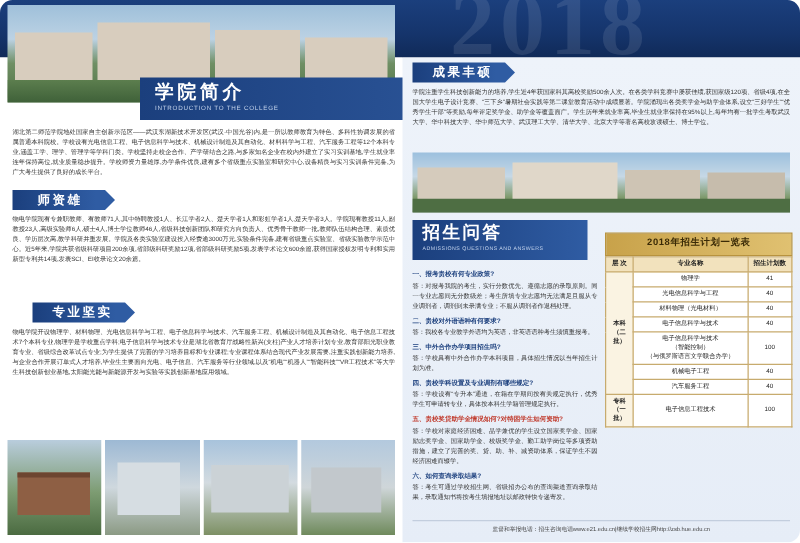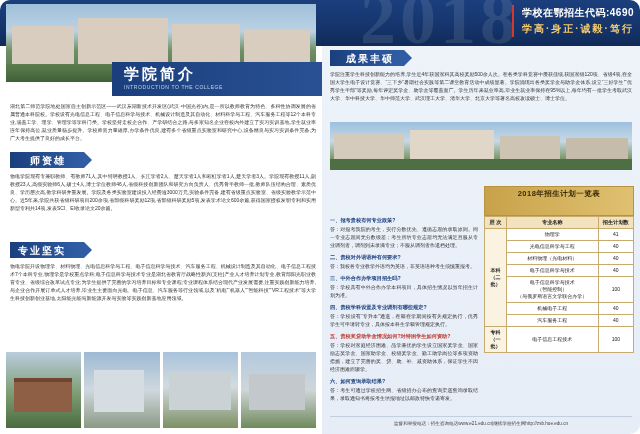--- a/index.html
+++ b/index.html
@@ -131,21 +131,21 @@
     font-family: "Liberation Serif", serif;
     line-height: 15px;
   }
   .sec-head::after {
     content:""; position:absolute; right:-8px; top:0;
     border-left: 8px solid #2f5ca3;
     border-top: 8px solid transparent;
     border-bottom: 8px solid transparent;
   }
   .sh-teachers { left: 10px; top: 152px; width: 74px; padding-left: 20px; }
-  .sh-majors   { left: 10px; top: 242px; width: 74px; }
+  .sh-majors   { left: 26px; top: 242px; width: 74px; text-align: right; }
 
   .teachers-text { left: 10px; top: 172px; width: 306px; }
   .majors-text   { left: 10px; top: 262px; width: 306px; }
 
   .photo-strip {
     position: absolute; left: 6px; top: 352px;
     width: 310px; height: 76px;
     display: flex; gap: 3px;
   }
   .ps-item { flex: 1; height: 76px; overflow: hidden; position: relative; }
@@ -204,21 +204,21 @@
   .qa-red { color: #c0392b; font-weight: bold; }
 
   
   .plan-table {
     position: absolute; left: 484px; top: 186px;
     width: 150px;
   }
   .pt-title {
     background: linear-gradient(90deg,#c8a24a,#e0c171);
     color: #3a2a06; font-size: 7.5px; font-weight: bold;
-    text-align: center; line-height: 13px; height: 30px;
+    text-align: center; line-height: 13px; height: 19px;
     letter-spacing: .5px;
     border: 1px solid #b8933f;
   }
   table.pt {
     width: 150px; border-collapse: collapse;
     font-size: 5px; color: #222; background: #fff;
   }
   table.pt th {
     background: #f2e2bd; border: 0.6px solid #c7ab6e;
     font-weight: bold; font-size: 5.2px; padding: 2px 1px;
@@ -244,24 +244,20 @@
 
   <div class="header">
     <div class="watermark">2018</div>
     <div class="logo-block">
       <div class="logo-mark"></div>
       <div>
         <div class="logo-text-cn">湖北第二师范学院</div>
         <div class="logo-text-en">HUBEI UNIVERSITY OF EDUCATION</div>
       </div>
     </div>
-    <div class="header-right">
-      <div class="line1">学校在鄂招生代码:4690</div>
-      <div class="line2">学高·身正·诚毅·笃行</div>
-    </div>
   </div>
 
   <div class="left-col"></div>
 
   <div class="campus-photo">
     <div class="bldg cp-b1"></div>
       <div class="bldg cp-b2"></div>
     <div class="bldg cp-b3"></div>
       <div class="bldg cp-b4"></div>
     <div class="cp-road"></div>
@@ -294,20 +290,24 @@
   <div class="body-text achieve-text">学院注重学生科技创新能力的培养,学生近4年获国家科其高校奖励500余人次。在各类学科竞赛中屡获佳绩,获国家级120项、省级4项,在全国大学生电子设计竞赛、“三下乡”暑期社会实践等第二课堂教育活动中成绩显著。学院涌现出各类奖学金与助学金体系,设立“三好学生”“优秀学生干部”等奖励,每年评定奖学金、助学金等覆盖面广。学生历年来就业率高,毕业生就业率保持在95%以上,每年均有一批学生考取武汉大学、华中科技大学、华中师范大学、武汉理工大学、清华大学、北京大学等著名高校攻读硕士、博士学位。</div>
 
   <div class="right-photo">
     <div class="rp-b1"></div>
       <div class="rp-b2"></div>
       <div class="rp-b3"></div>
       <div class="rp-b4"></div>
     <div class="rp-ground"></div>
   </div>
 
+  <div class="qa-banner">
+    <div class="qb-cn">招生问答</div>
+    <div class="qb-en">ADMISSIONS QUESTIONS AND ANSWERS</div>
+  </div>
 
   <div class="qa-block">
     <div>
       <div class="qa-q">一、报考贵校有何专业政策?</div>
       <div class="qa-a">答：对报考我院的考生，实行分数优先、遵循志愿的录取原则。同一专业志愿间无分数级差；考生所填专业志愿均无法满足且服从专业调剂者，调剂到未录满专业；不服从调剂者作退档处理。</div>
     </div>
     <div>
       <div class="qa-q">二、贵校对外语语种有何要求?</div>
       <div class="qa-a">答：我校各专业教学外语均为英语，非英语语种考生须慎重报考。</div>
     </div>

